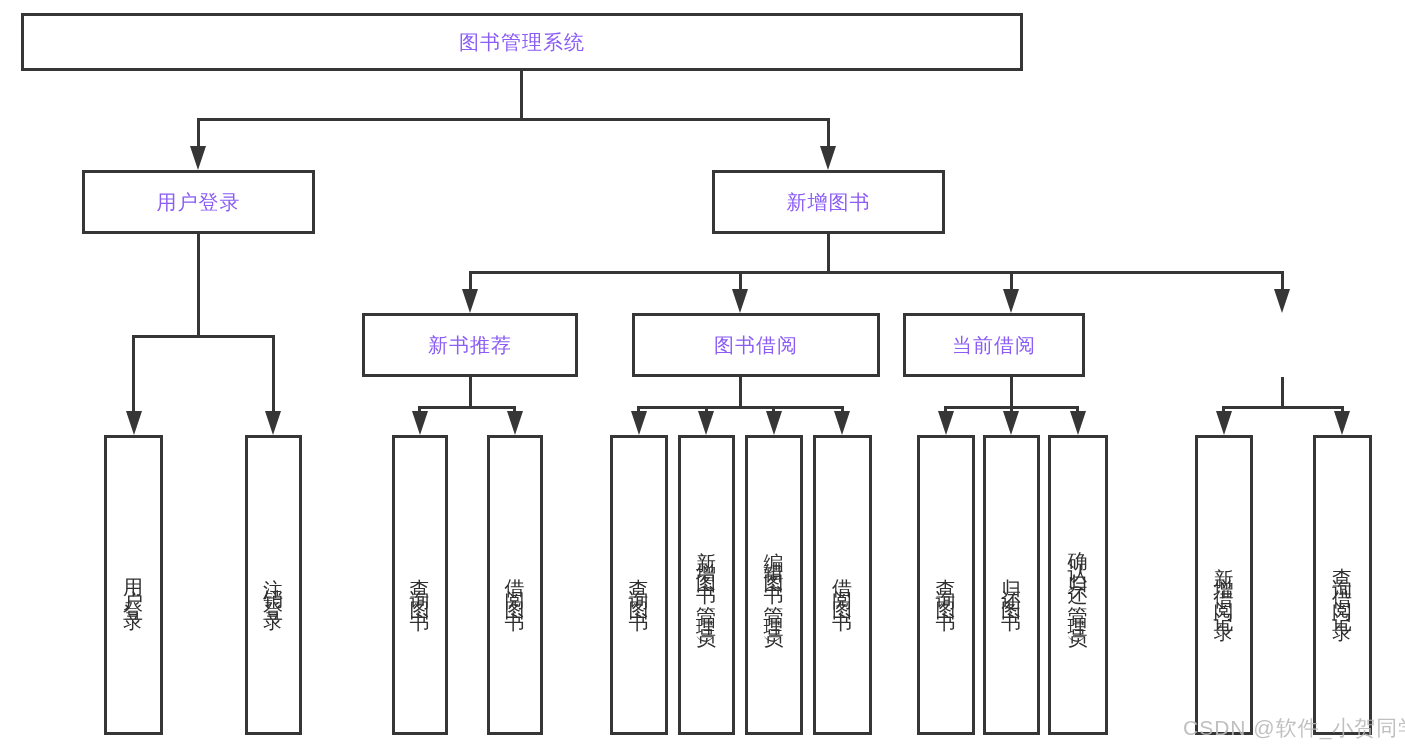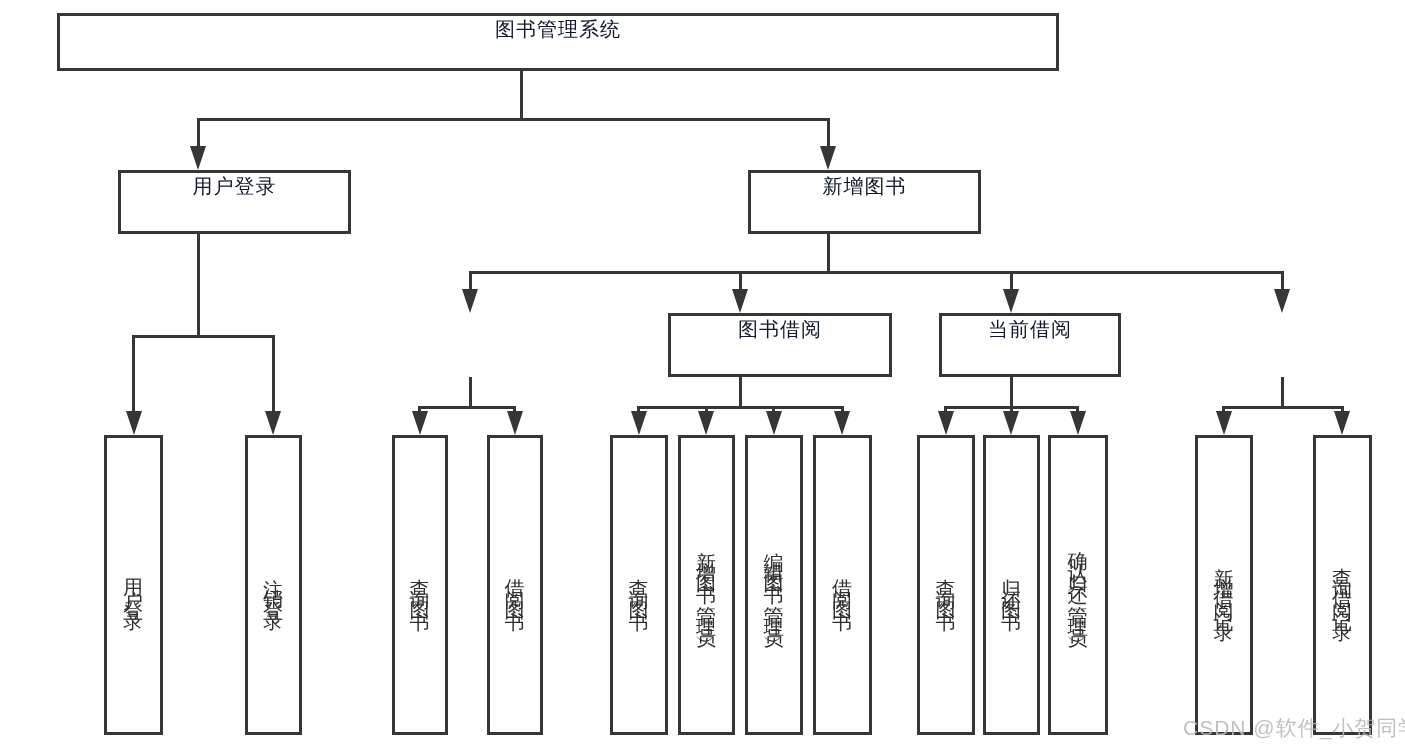--- a/index.html
+++ b/index.html
@@ -8,25 +8,24 @@
     width:1405px;height:747px;
     background:#ffffff;
     font-family:"Liberation Sans","DejaVu Sans",sans-serif;
     overflow:hidden;
   }
   .node{
     position:absolute;
     box-sizing:border-box;
     border:3px solid #363636;
     background:#ffffff;
-    display:flex;align-items:flex-start;justify-content:center;
-    color:#0f172a;
+    display:flex;align-items:center;justify-content:center;
+    color:#8b5cf6;
     font-size:20px;
     letter-spacing:1px;
-    margin-left:36px;
   }
   .vnode{
     position:absolute;
     box-sizing:border-box;
     border:3px solid #363636;
     background:#ffffff;
     display:flex;align-items:center;justify-content:center;
     color:#2f2f2f;
     font-size:20px;
   }
@@ -89,21 +88,24 @@
   <div class="hline" style="left:469px;top:271px;width:815px;"></div>
   <div class="vline" style="left:469px;top:271px;height:20px;"></div>
   <div class="arrow" style="left:462px;top:289px;"></div>
   <div class="vline" style="left:739px;top:271px;height:20px;"></div>
   <div class="arrow" style="left:732px;top:289px;"></div>
   <div class="vline" style="left:1010px;top:271px;height:20px;"></div>
   <div class="arrow" style="left:1003px;top:289px;"></div>
   <div class="vline" style="left:1281px;top:271px;height:20px;"></div>
   <div class="arrow" style="left:1274px;top:289px;"></div>
 
-  <div class="node" style="left:632px;top:313px;width:224px;height:64px;">
+  <div class="node" style="left:362px;top:313px;width:216px;height:64px;">
+    <span>新书推荐</span>
+  </div>
+  <div class="node" style="left:632px;top:313px;width:248px;height:64px;">
     <span>图书借阅</span>
   </div>
   <div class="node" style="left:903px;top:313px;width:182px;height:64px;">
     <span>当前借阅</span>
   </div>
 
   <div class="vline" style="left:469px;top:377px;height:31px;"></div>
   <div class="hline" style="left:418px;top:406px;width:98px;"></div>
   <div class="vline" style="left:418px;top:406px;height:8px;"></div>
   <div class="arrow" style="left:412px;top:411px;"></div>

